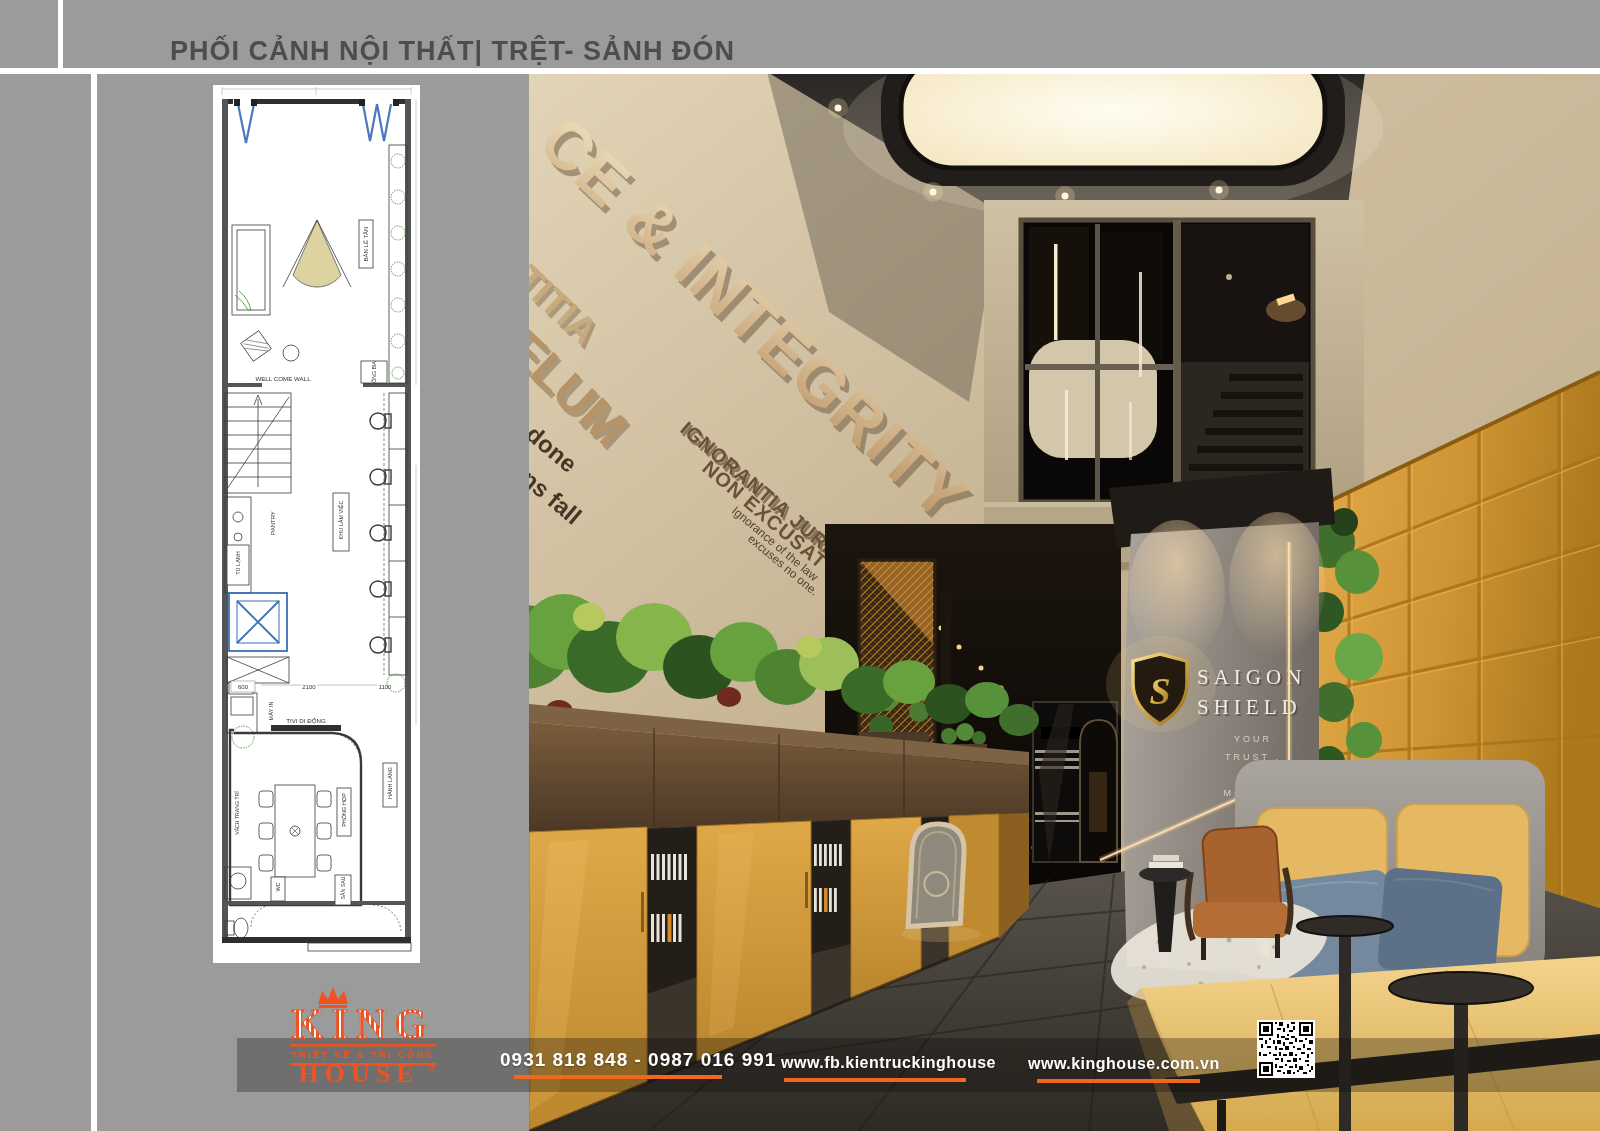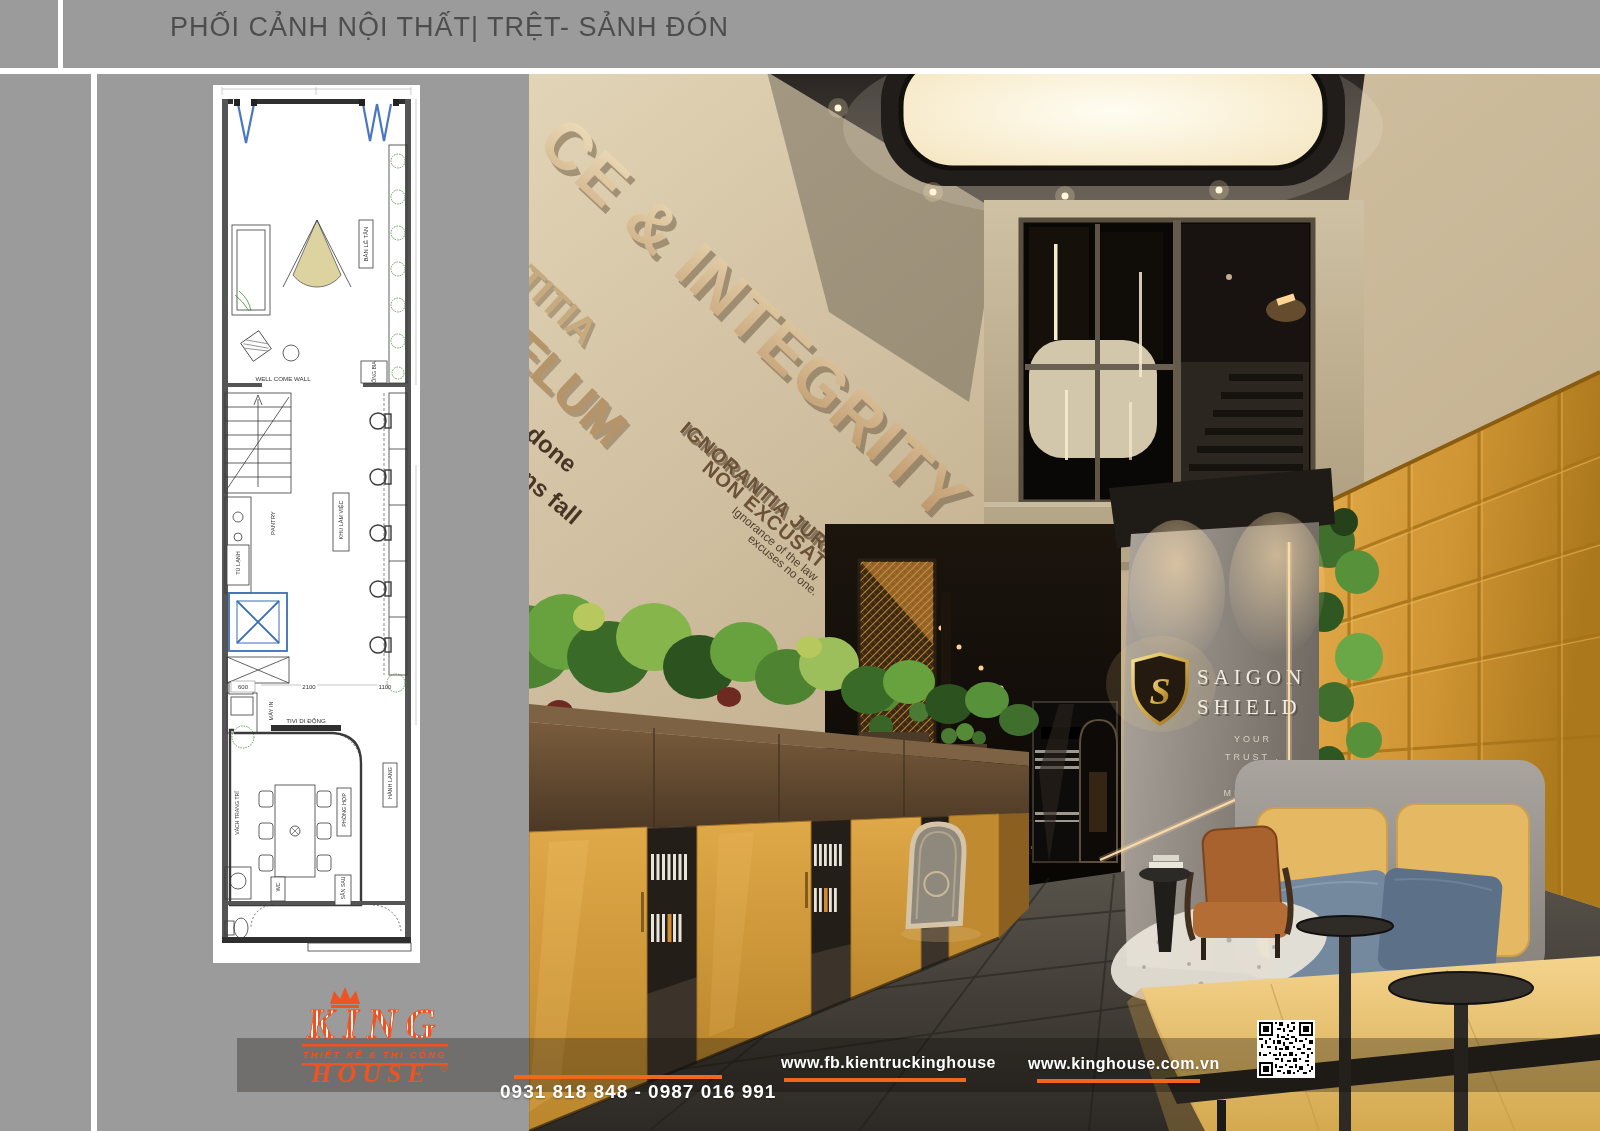--- a/index.html
+++ b/index.html
@@ -1,28 +1,28 @@
 <!DOCTYPE html>
 <html><head>
 <meta charset="utf-8">
 <style>
   html,body{margin:0;padding:0;background:#fff;}
   .page{position:relative;width:1600px;height:1131px;background:#9B9B9B;overflow:hidden;
         font-family:"Liberation Sans","DejaVu Sans",sans-serif;}
   .wline{position:absolute;background:#ffffff;z-index:4;}
-  .header-title{position:absolute;left:170px;top:12px;font-size:27px;color:#4d4d4d;
-        letter-spacing:1px;z-index:5;font-weight:400;}
+  .header-title{position:absolute;left:170px;top:36px;font-size:27px;color:#4d4d4d;
+        letter-spacing:1px;z-index:5;font-weight:700;}
   .plan-paper{position:absolute;left:213px;top:85px;width:207px;height:878px;background:#ffffff;z-index:3;}
   .render-wrap{position:absolute;left:529px;top:72px;width:1071px;height:1059px;z-index:2;overflow:hidden;}
   .footer-band{position:absolute;left:237px;top:1038px;width:1363px;height:54px;
         background:rgba(12,10,7,0.30);z-index:5;}
   .ftext{position:absolute;color:#ffffff;font-weight:bold;z-index:6;white-space:nowrap;
         text-shadow:0 1px 2px rgba(0,0,0,.35);}
   .funder{position:absolute;background:#F2671C;z-index:6;}
-  .logo-wrap{position:absolute;left:288px;top:980px;width:175px;height:104px;z-index:6;font-style:italic;}
+  .logo-wrap{position:absolute;left:276px;top:980px;width:175px;height:104px;z-index:6;}
   .qr-wrap{position:absolute;left:1257px;top:1020px;width:58px;height:58px;z-index:6;}
   svg{display:block;}
 </style>
 </head>
 <body>
 
 <div class="page">
 
   <div class="header-title">PHỐI CẢNH NỘI THẤT| TRỆT- SẢNH ĐÓN</div>
   <div class="wline" style="left:58px;top:0;width:5px;height:68px;"></div>
@@ -643,21 +643,21 @@
       <rect x="43" y="25" width="28" height="3" fill="#EF5322"></rect>
       <text x="87" y="58" text-anchor="middle" font-family="Liberation Serif, serif" font-weight="bold" font-size="42" letter-spacing="8" fill="url(#flute)" stroke="#EF5322" stroke-width="0.8">KING</text>
       <rect x="14" y="64" width="146" height="2.5" fill="#EF5322"></rect>
       <text x="87" y="78" text-anchor="middle" font-family="Liberation Sans, sans-serif" font-weight="bold" font-size="9" letter-spacing="2.5" fill="#EF5322">THIẾT KẾ &amp; THI CÔNG</text>
       <rect x="14" y="83" width="146" height="2.5" fill="#EF5322"></rect>
       <text x="83" y="102" text-anchor="middle" font-family="Liberation Serif, serif" font-weight="bold" font-size="26" letter-spacing="6" fill="#EF5322">HOUSE</text>
       <text x="152" y="92" font-family="Liberation Sans, sans-serif" font-size="10" fill="#EF5322">®</text>
     </svg>
   </div>
 
-  <div class="ftext" style="left:500px;top:1081px;font-size:19px;letter-spacing:1px;">0931 818 848 - 0987 016 991</div>
+  <div class="ftext" style="left:500px;top:1049px;font-size:19px;letter-spacing:1px;">0931 818 848 - 0987 016 991</div>
   <div class="funder" style="left:514px;top:1075px;width:208px;height:4px;"></div>
   <div class="ftext" style="left:773px;top:1054px;font-size:16px;letter-spacing:0.5px;margin-left:8px;">www.fb.kientruckinghouse</div>
   <div class="funder" style="left:784px;top:1078px;width:182px;height:4px;"></div>
   <div class="ftext" style="left:1028px;top:1055px;font-size:16px;letter-spacing:0.5px;text-align:center;">www.kinghouse.com.vn</div>
   <div class="funder" style="left:1037px;top:1079px;width:163px;height:4px;"></div>
 
   <div class="qr-wrap">
     <svg viewBox="0 0 29 29" width="58" height="58" shape-rendering="crispEdges">
       <rect width="29" height="29" fill="#ffffff"></rect>
       <g fill="#000000">

